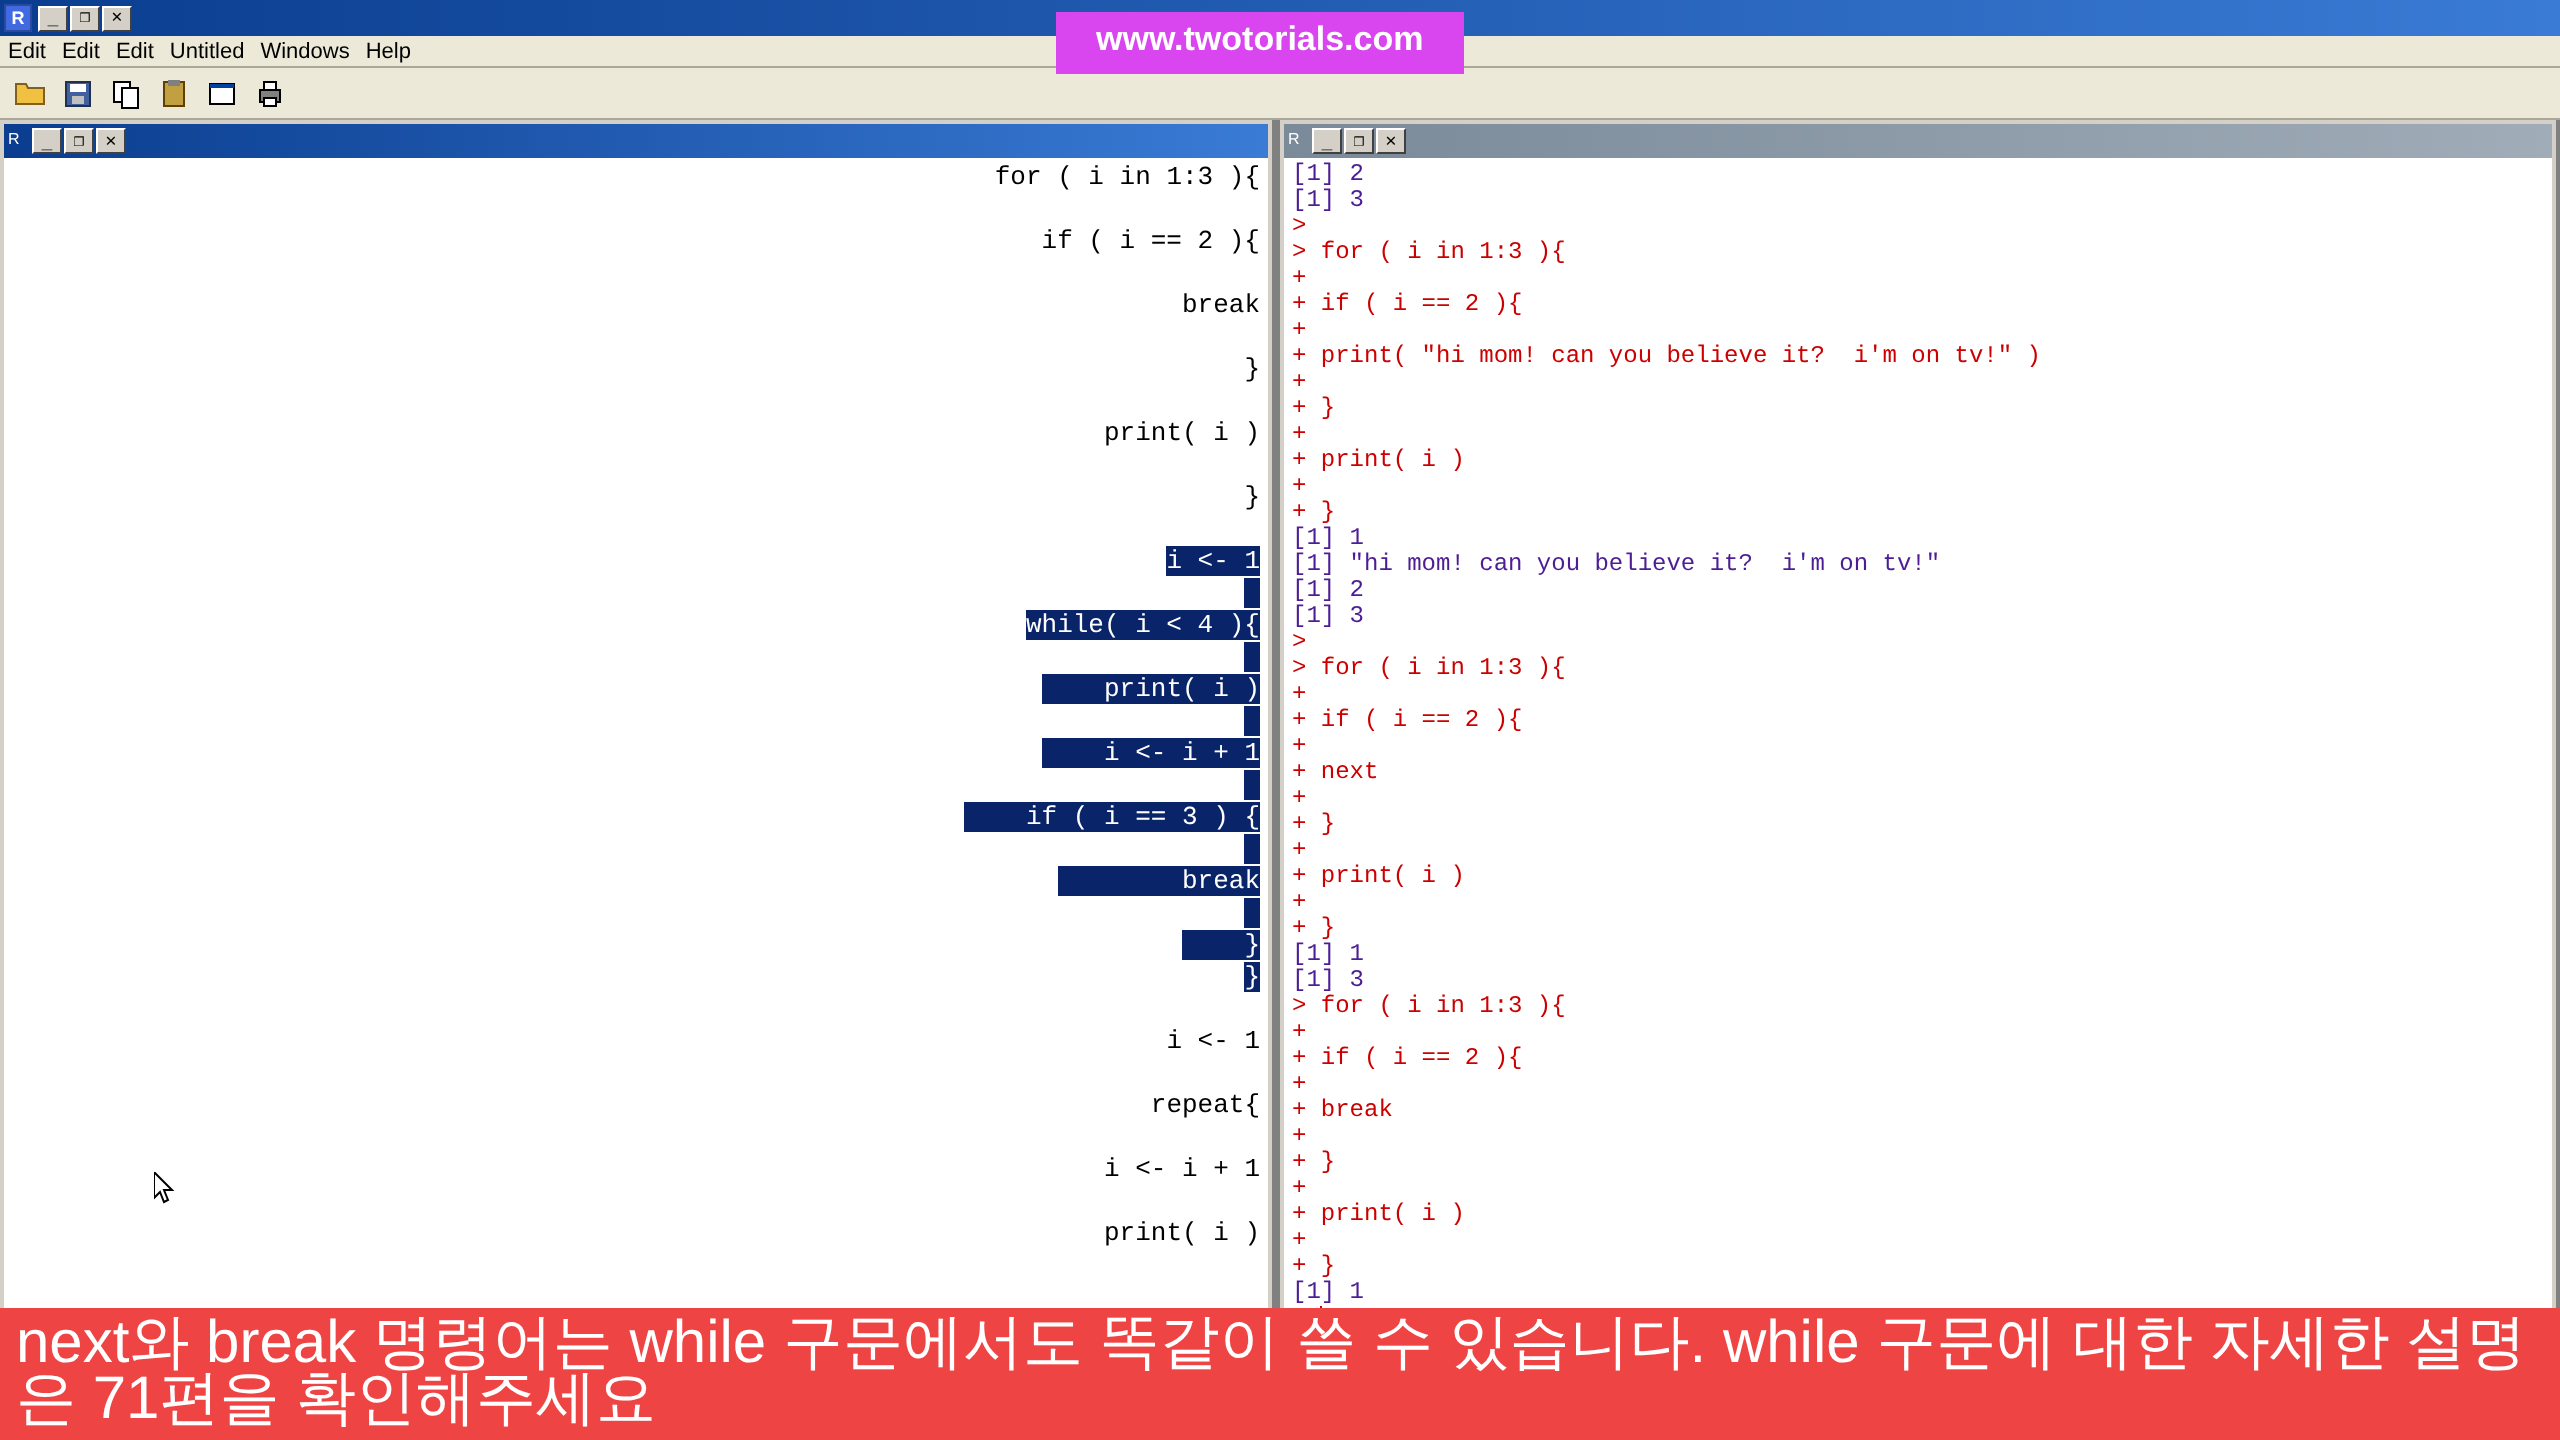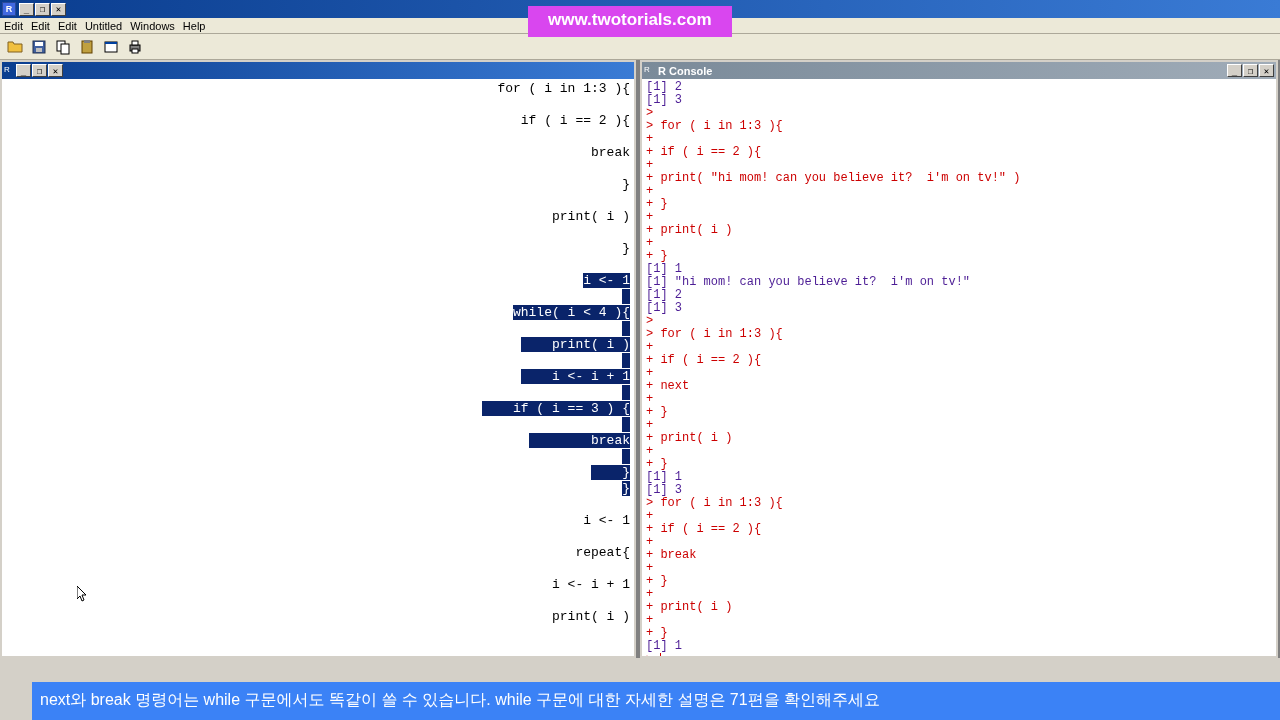--- a/index.html
+++ b/index.html
@@ -18,21 +18,21 @@
 .childwin { position:absolute; background:#fff; border:2px solid #d4d0c8; display:flex; flex-direction:column; }
 .childtitle { background:linear-gradient(to right,#0a3d8f,#3a7bd5); color:#fff; height:17px; display:flex; align-items:center; padding:0 2px; font-size:11px; }
 .childtitle.inactive { background:linear-gradient(to right,#7a8a99,#a0acb8); }
 .childtitle .ct { flex:1; font-weight:bold; padding-left:2px; }
 .content { flex:1; overflow:auto; font-family:"Courier New",monospace; font-size:13px; line-height:16px; padding:2px 4px; white-space:pre; position:relative; }
 .editor-line { white-space:pre;text-align:right; }
 .sel { background:#0a246a; color:#fff; }
 .console-out { color:#4c1d95; }
 .console-code { color:#cc0000; }
 .watermark { position:absolute; top:6px; left:528px; background:#d946ef; color:#fff; font-family:Arial; font-size:17px; font-weight:bold; padding:4px 20px 7px; }
-.subtitle { position:absolute; bottom:0; left:0; right:0; background:#3b82f6; color:#fff; font-size:16px; font-family:Arial,sans-serif; padding:4px 8px 6px; line-height:28px;margin-left:32px; }
+.subtitle { position:absolute; bottom:0; left:0; right:0; background:#ef4444; color:#fff; font-size:30px; font-family:Arial,sans-serif; padding:4px 8px 6px; line-height:28px; }
 .cursor-arrow { position:absolute; width:12px; height:18px; pointer-events:none; z-index:50; }
 .caret { display:inline-block; width:1px; height:13px; background:#cc0000; vertical-align:middle; }
 </style>
 </head>
 <body>
 
 <div class="titlebar">
   <span class="ricon">R</span>
   <div class="winbtns">
     <div class="winbtn">_</div>
@@ -100,21 +100,20 @@
         <div class="winbtn">❐</div>
         <div class="winbtn">✕</div>
       </div>
     </div>
     <div class="content" id="editor-content"><div class="editor-line">for ( i in 1:3 ){</div><div class="editor-line"> </div><div class="editor-line">    if ( i == 2 ){</div><div class="editor-line"> </div><div class="editor-line">        break</div><div class="editor-line"> </div><div class="editor-line">    }</div><div class="editor-line"> </div><div class="editor-line">    print( i )</div><div class="editor-line"> </div><div class="editor-line">}</div><div class="editor-line"> </div><div class="editor-line"><span class="sel">i &lt;- 1</span></div><div class="editor-line"><span class="sel"> </span></div><div class="editor-line"><span class="sel">while( i &lt; 4 ){</span></div><div class="editor-line"><span class="sel"> </span></div><div class="editor-line"><span class="sel">    print( i )</span></div><div class="editor-line"><span class="sel"> </span></div><div class="editor-line"><span class="sel">    i &lt;- i + 1</span></div><div class="editor-line"><span class="sel"> </span></div><div class="editor-line"><span class="sel">    if ( i == 3 ) {</span></div><div class="editor-line"><span class="sel"> </span></div><div class="editor-line"><span class="sel">        break</span></div><div class="editor-line"><span class="sel"> </span></div><div class="editor-line"><span class="sel">    }</span></div><div class="editor-line"><span class="sel">}</span></div><div class="editor-line"> </div><div class="editor-line">i &lt;- 1</div><div class="editor-line"> </div><div class="editor-line">repeat{</div><div class="editor-line"> </div><div class="editor-line">    i &lt;- i + 1</div><div class="editor-line"> </div><div class="editor-line">    print( i )</div><div class="editor-line"> </div></div>
   </div>
 
   <div class="childwin" style="left:640px; top:0; width:638px; height:598px;">
     <div class="childtitle inactive">
       <span class="ricon" style="width:12px;height:12px;font-size:8px">R</span>
-      <span class="ct">R Console</span>
       <div class="winbtns">
         <div class="winbtn">_</div>
         <div class="winbtn">❐</div>
         <div class="winbtn">✕</div>
       </div>
     </div>
     <div class="content" id="console-content" style="font-size:12px;line-height:13px;"><div class="console-out">[1] 2</div><div class="console-out">[1] 3</div><div class="console-code">&gt; </div><div class="console-code">&gt; for ( i in 1:3 ){</div><div class="console-code">+ </div><div class="console-code">+ if ( i == 2 ){</div><div class="console-code">+ </div><div class="console-code">+ print( "hi mom! can you believe it?  i'm on tv!" )</div><div class="console-code">+ </div><div class="console-code">+ }</div><div class="console-code">+ </div><div class="console-code">+ print( i )</div><div class="console-code">+ </div><div class="console-code">+ }</div><div class="console-out">[1] 1</div><div class="console-out">[1] "hi mom! can you believe it?  i'm on tv!"</div><div class="console-out">[1] 2</div><div class="console-out">[1] 3</div><div class="console-code">&gt; </div><div class="console-code">&gt; for ( i in 1:3 ){</div><div class="console-code">+ </div><div class="console-code">+ if ( i == 2 ){</div><div class="console-code">+ </div><div class="console-code">+ next</div><div class="console-code">+ </div><div class="console-code">+ }</div><div class="console-code">+ </div><div class="console-code">+ print( i )</div><div class="console-code">+ </div><div class="console-code">+ }</div><div class="console-out">[1] 1</div><div class="console-out">[1] 3</div><div class="console-code">&gt; for ( i in 1:3 ){</div><div class="console-code">+ </div><div class="console-code">+ if ( i == 2 ){</div><div class="console-code">+ </div><div class="console-code">+ break</div><div class="console-code">+ </div><div class="console-code">+ }</div><div class="console-code">+ </div><div class="console-code">+ print( i )</div><div class="console-code">+ </div><div class="console-code">+ }</div><div class="console-out">[1] 1</div><div class="console-code">&gt; <span class="caret"></span></div></div>
   </div>
 
 </div>

